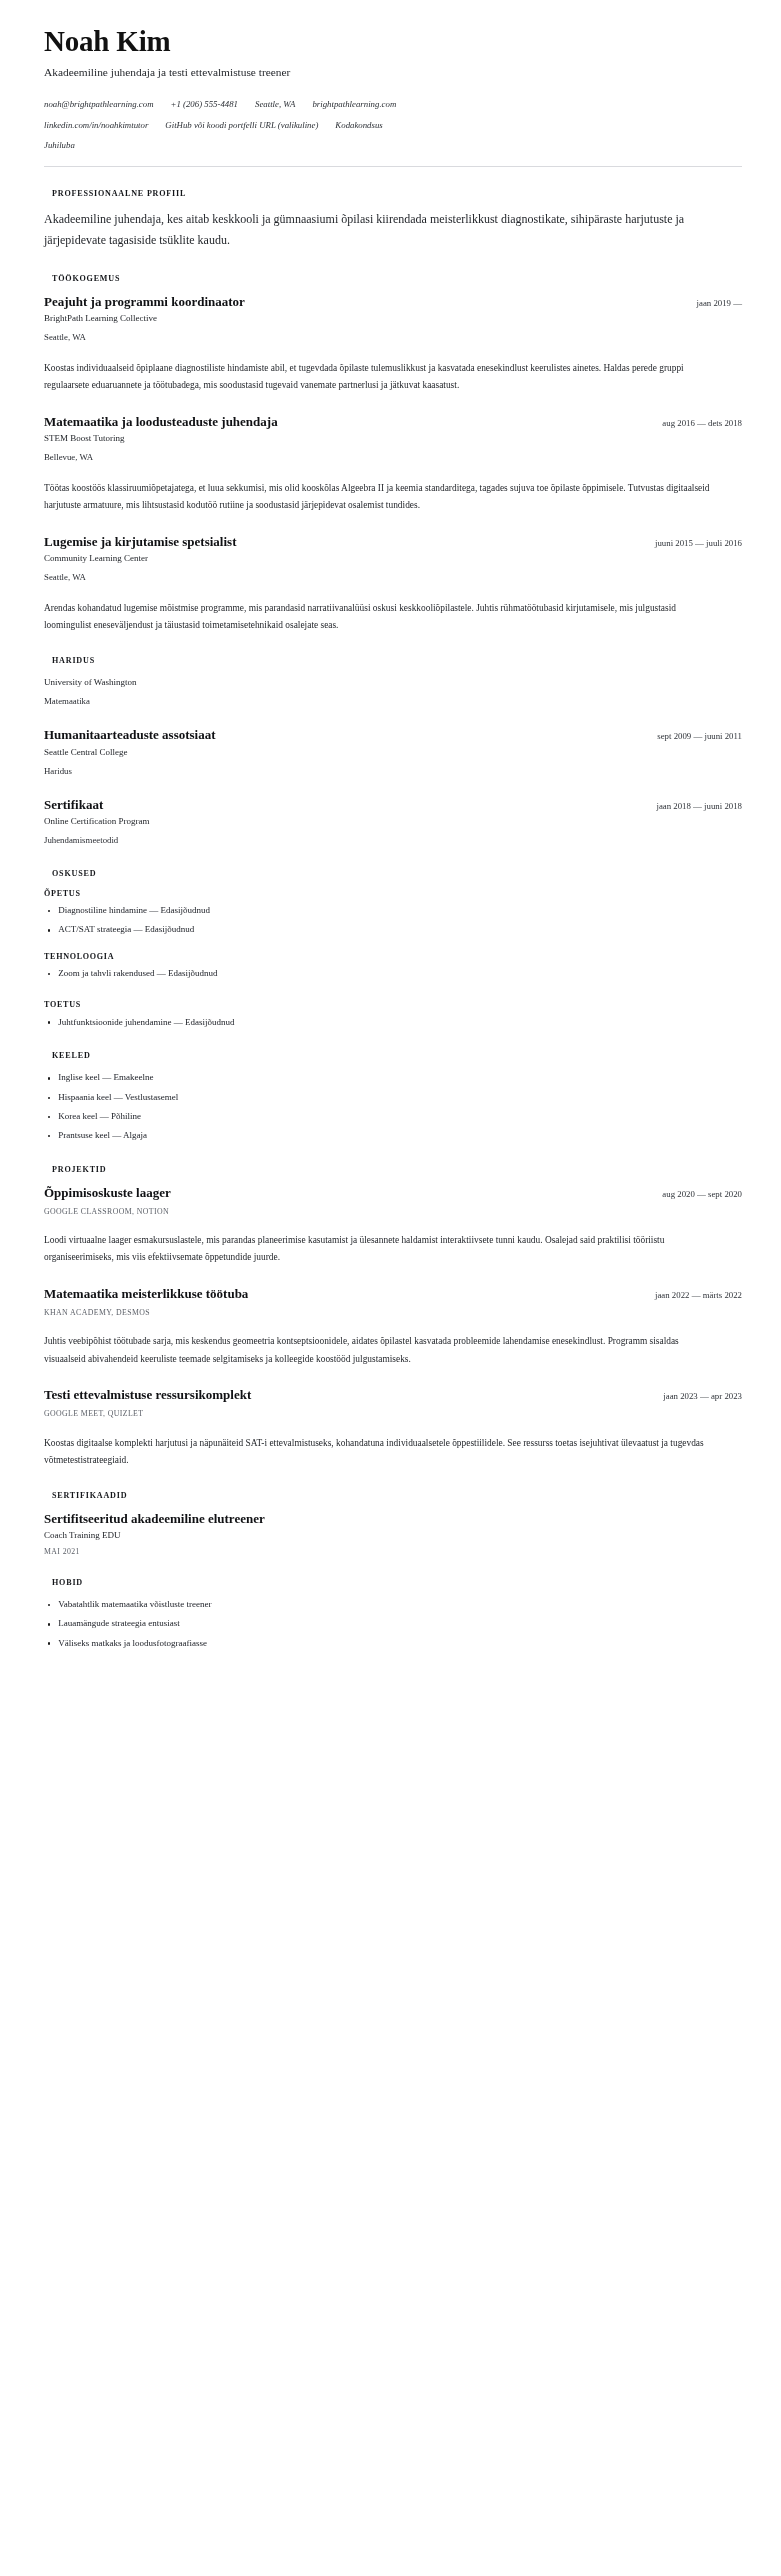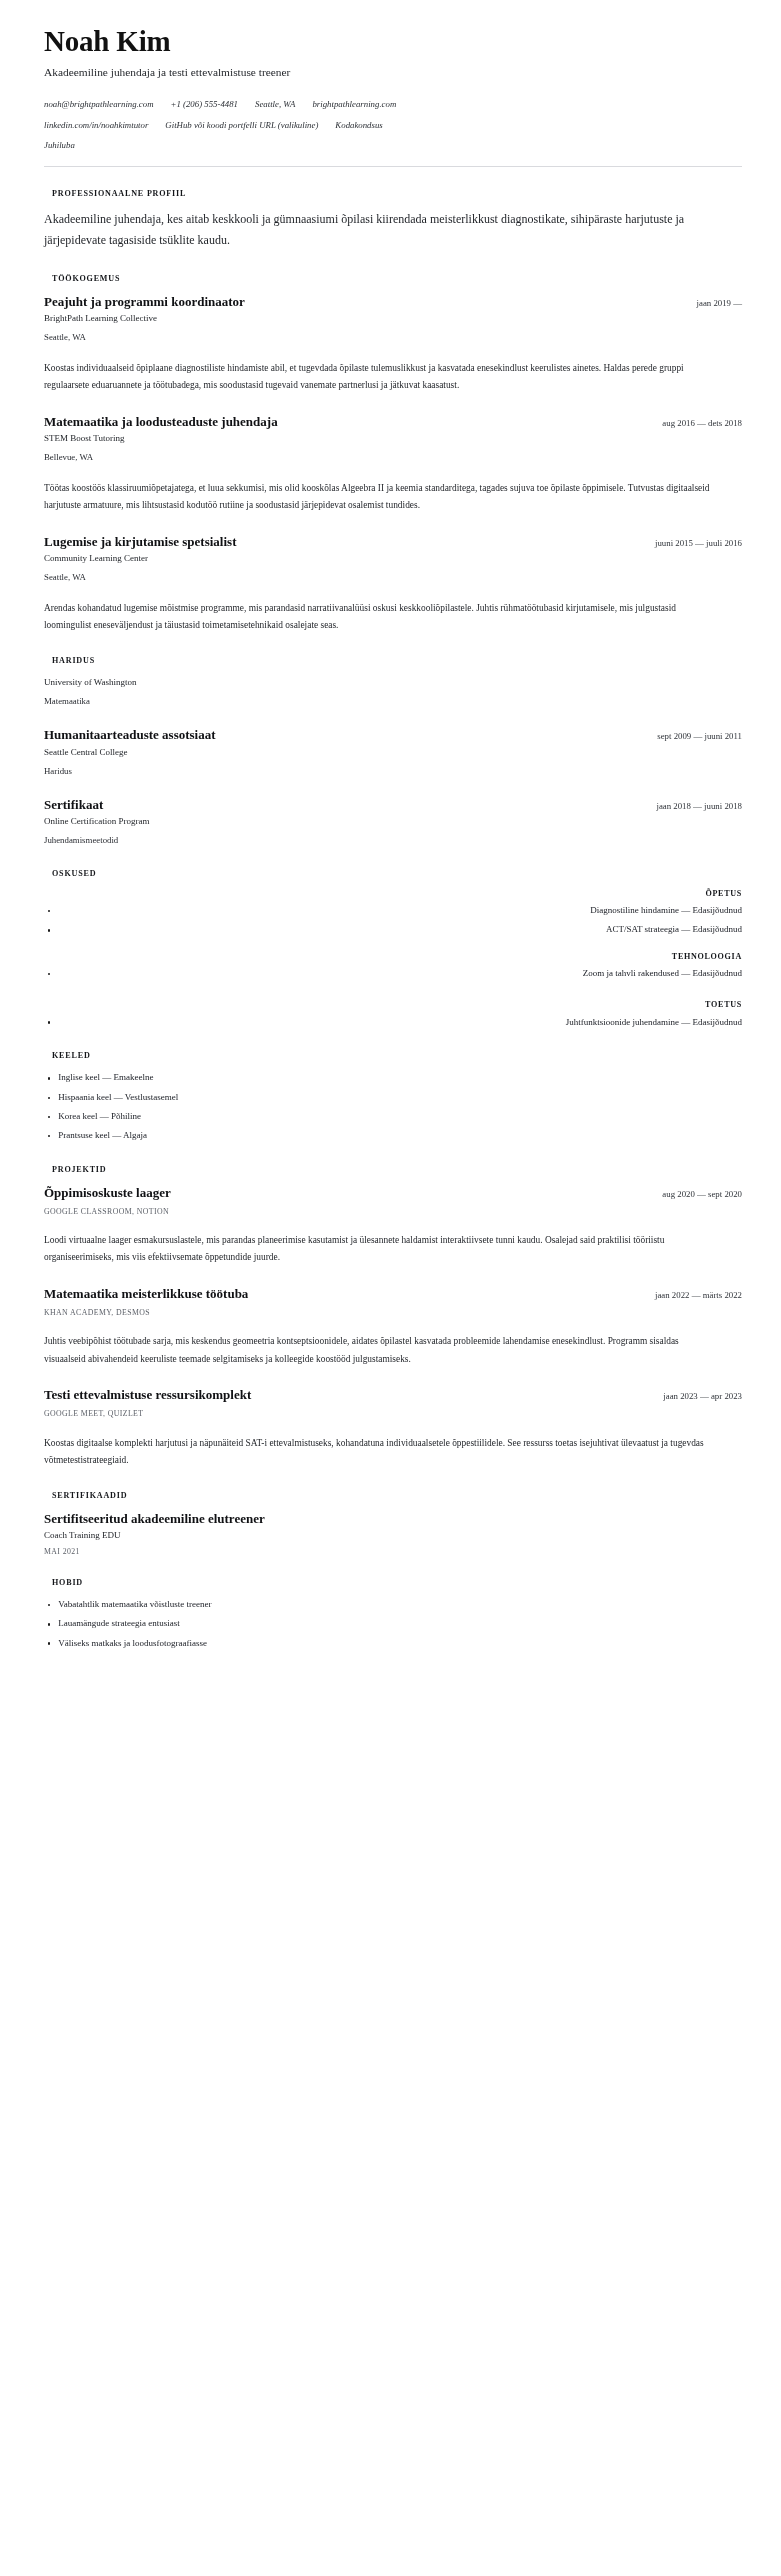--- a/index.html
+++ b/index.html
@@ -110,21 +110,21 @@
     margin-top: 5.9px;
   }
   .entry-desc {
     font-size: 9.4px;
     line-height: 1.82;
     color: #1f2227;
     margin-top: 16.3px;
     max-width: 667px;
   }
   
-  .skill-group { margin-bottom: 14.3px; text-align: right; }
+  .skill-group { margin-bottom: 14.3px; }
   .skill-group:last-child { margin-bottom: 0; margin-top: 19px; }
   .skill-group-title {
     font-size: 8.1px;
     font-weight: 700;
     letter-spacing: 0.7px;
     text-transform: uppercase;
     color: #14161a;
     margin: 0 0 6.5px 0;
   }
   ul.bullets {

